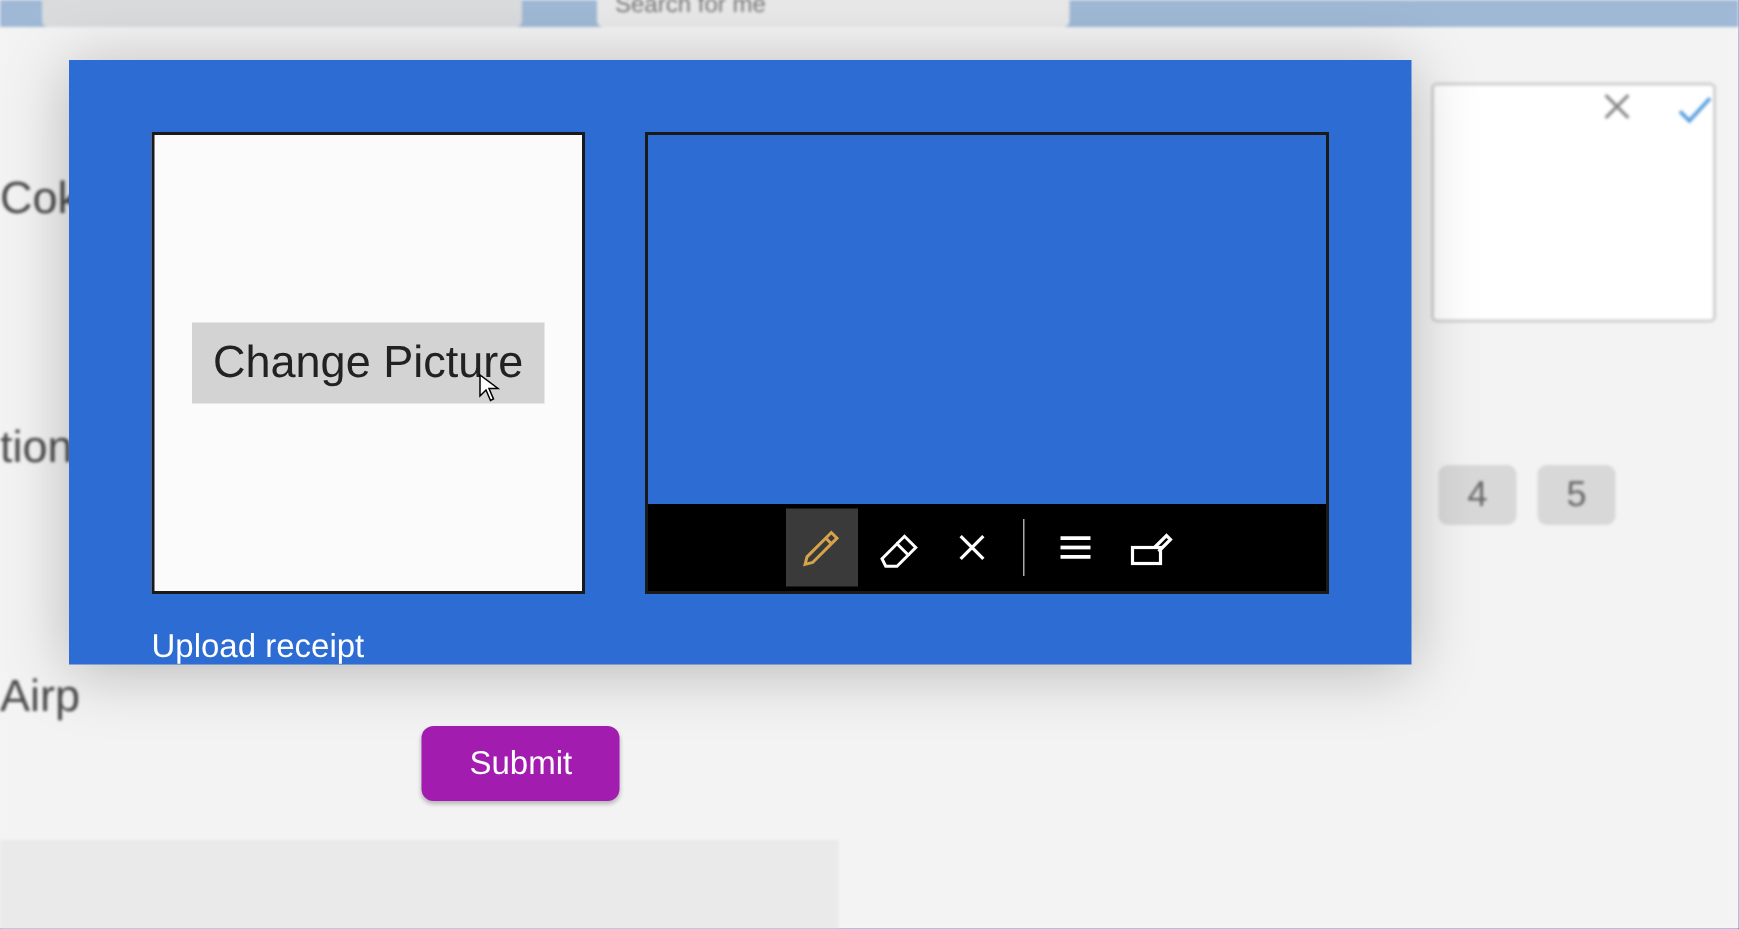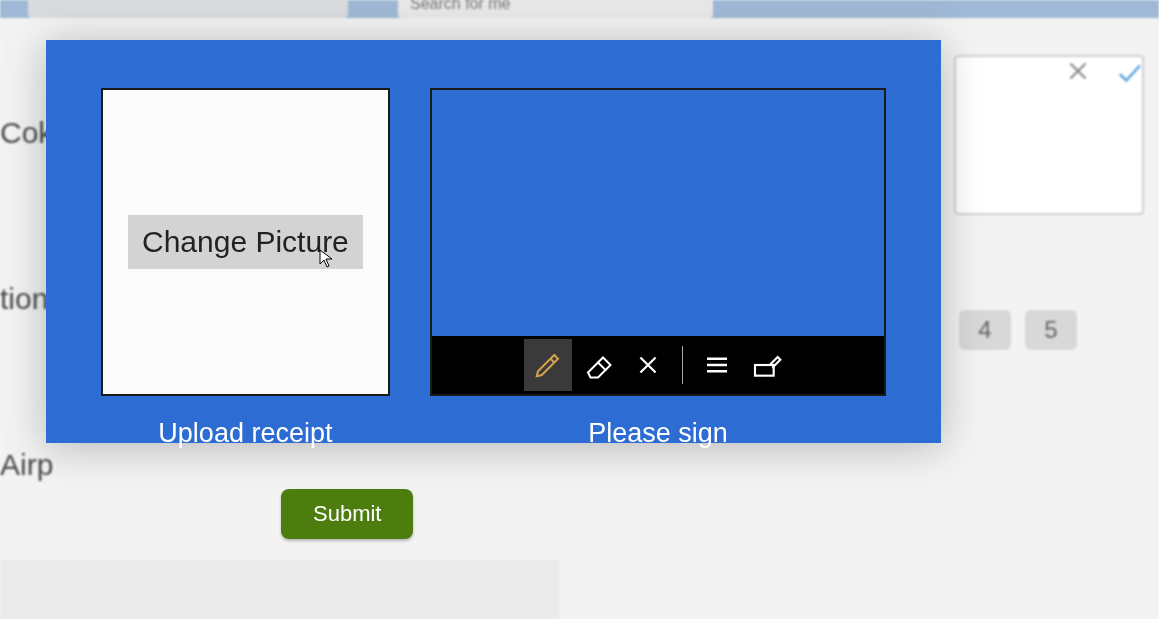--- a/index.html
+++ b/index.html
@@ -175,22 +175,21 @@
       margin: 0 8px;
     }
 
     .captions {
       display:flex;
       gap:40px;
       margin-top: 22px;
     }
     .caption {
       color: #fff;
-      font-size: 27px;
-      text-align:center;
+      font-size: 22px;
     }
     .caption-left { width: 290px; }
     .caption-right { width: 458px; }
 
     .modal-buttons {
       margin-top: 40px;
       display:flex;
       gap: 68px;
       padding-left: 180px;
     }
@@ -198,21 +197,21 @@
       border:none;
       border-radius: 8px;
       color:#fff;
       font-size: 22px;
       font-weight: 500;
       padding: 12px 32px;
       cursor:pointer;
       font-family: inherit;
       box-shadow: 0 2px 3px rgba(0,0,0,0.25);
     }
-    .btn-submit { background: #4d7c0f; }
+    .btn-submit { background: #a21caf; }
     .btn-back   { background: #c23028; }
 
     .cursor-arrow {
       position:absolute;
       color:#000;
       pointer-events:none;
     }
   </style>
 </head>
 <body>
@@ -292,19 +291,18 @@
               <rect x="3" y="12" width="14" height="8"></rect>
               <path d="M14 12 L20 6 L22 8 L16 14"></path>
             </svg>
         </button>
       </div>
     </div>
   </div>
 
   <div class="captions">
     <div class="caption caption-left">Upload receipt</div>
-    <div class="caption caption-right">Please sign</div>
   </div>
 
   <div class="modal-buttons">
     <button class="btn btn-submit">Submit</button>
   </div>
 </div>
 
 </body></html>

